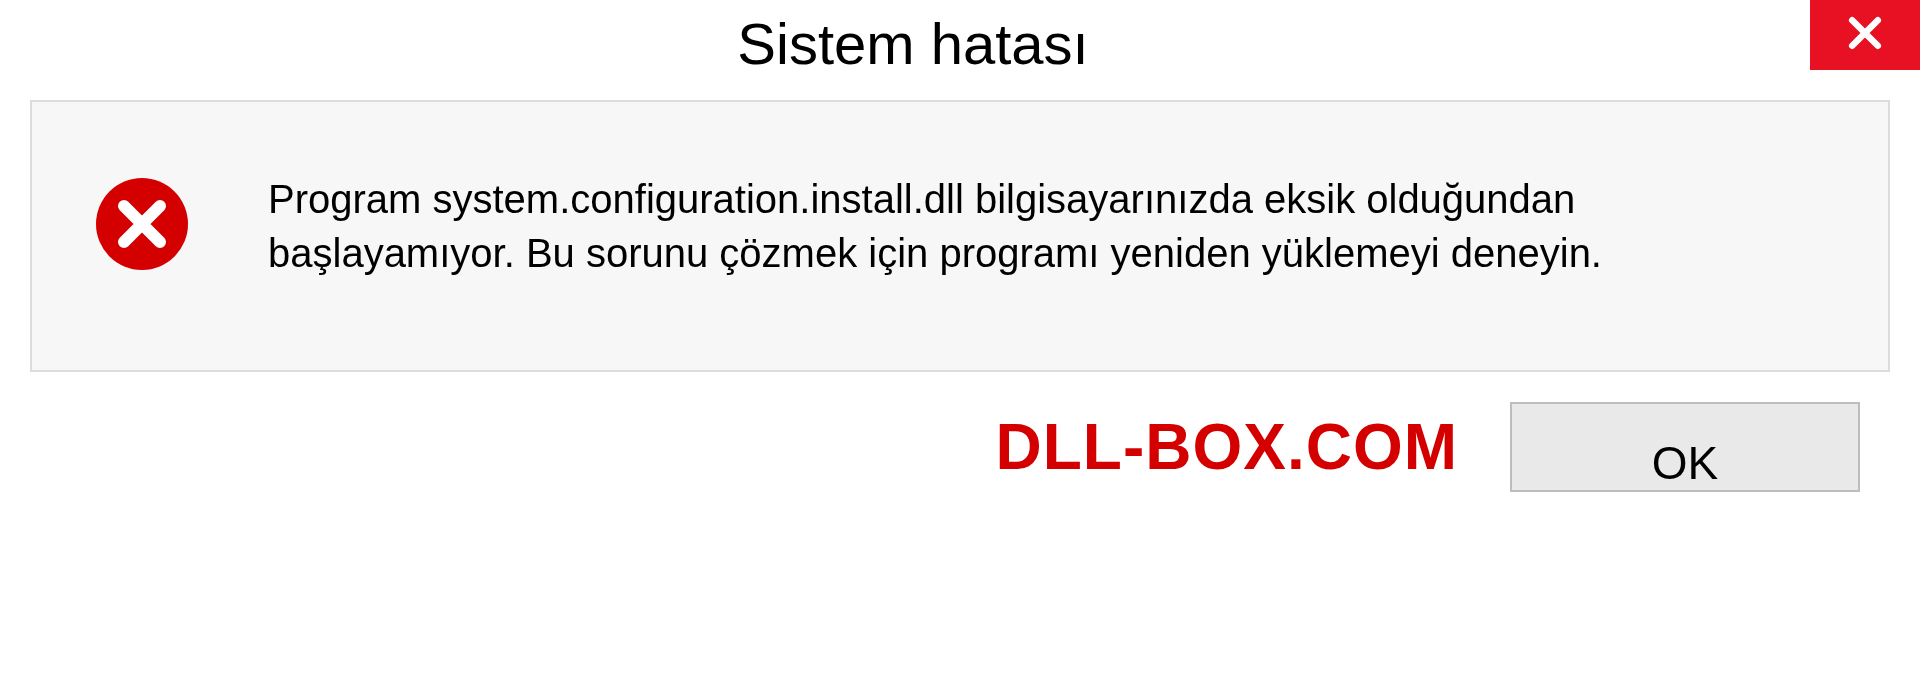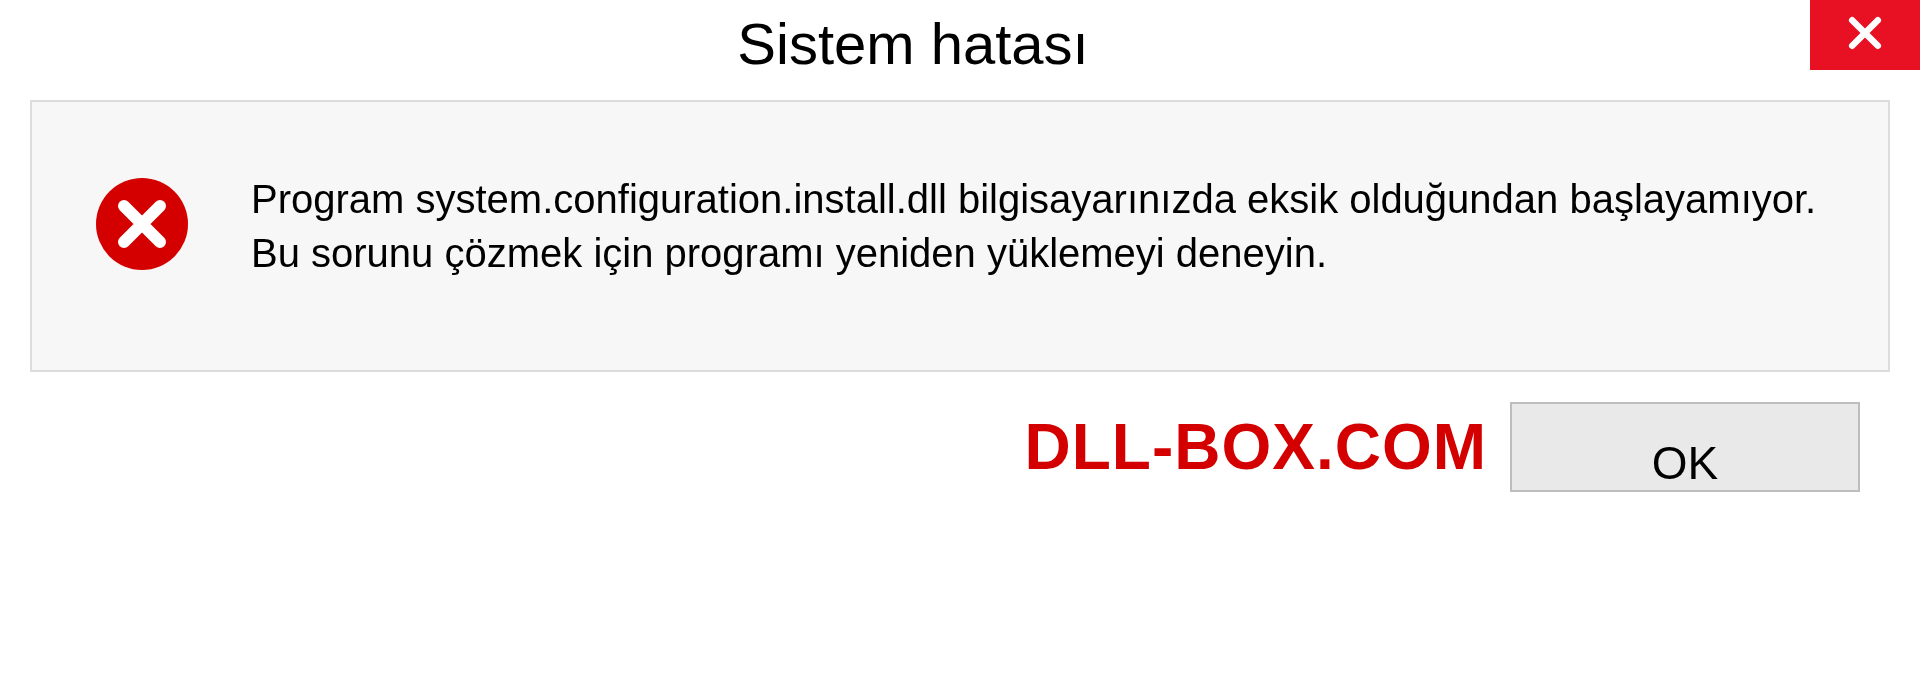--- a/index.html
+++ b/index.html
@@ -43,41 +43,41 @@
       width: 44px;
       height: 44px;
     }
     .content-box {
       margin: 10px 30px 0 30px;
       border: 2px solid #dcdcdc;
       background: #f7f7f7;
       padding: 70px 60px 90px 60px;
       display: flex;
       align-items: center;
-      gap: 59px;
+      gap: 76px;
     }
     .error-icon {
       flex-shrink: 0;
     }
     .error-icon svg {
       width: 100px;
       height: 100px;
     }
     .message-text {
       font-size: 40px;
       line-height: 1.35;
       color: #000;
       font-weight: 400;
     }
     .footer {
       display: flex;
       align-items: center;
       justify-content: flex-end;
       padding: 30px 60px 0 60px;
-      gap: 23px;
+      gap: 52px;
     }
     .watermark {
       font-size: 64px;
       font-weight: 800;
       color: #d40000;
       letter-spacing: 1px;
       font-family: Arial, sans-serif;
     }
     .ok-btn {
       width: 350px;

